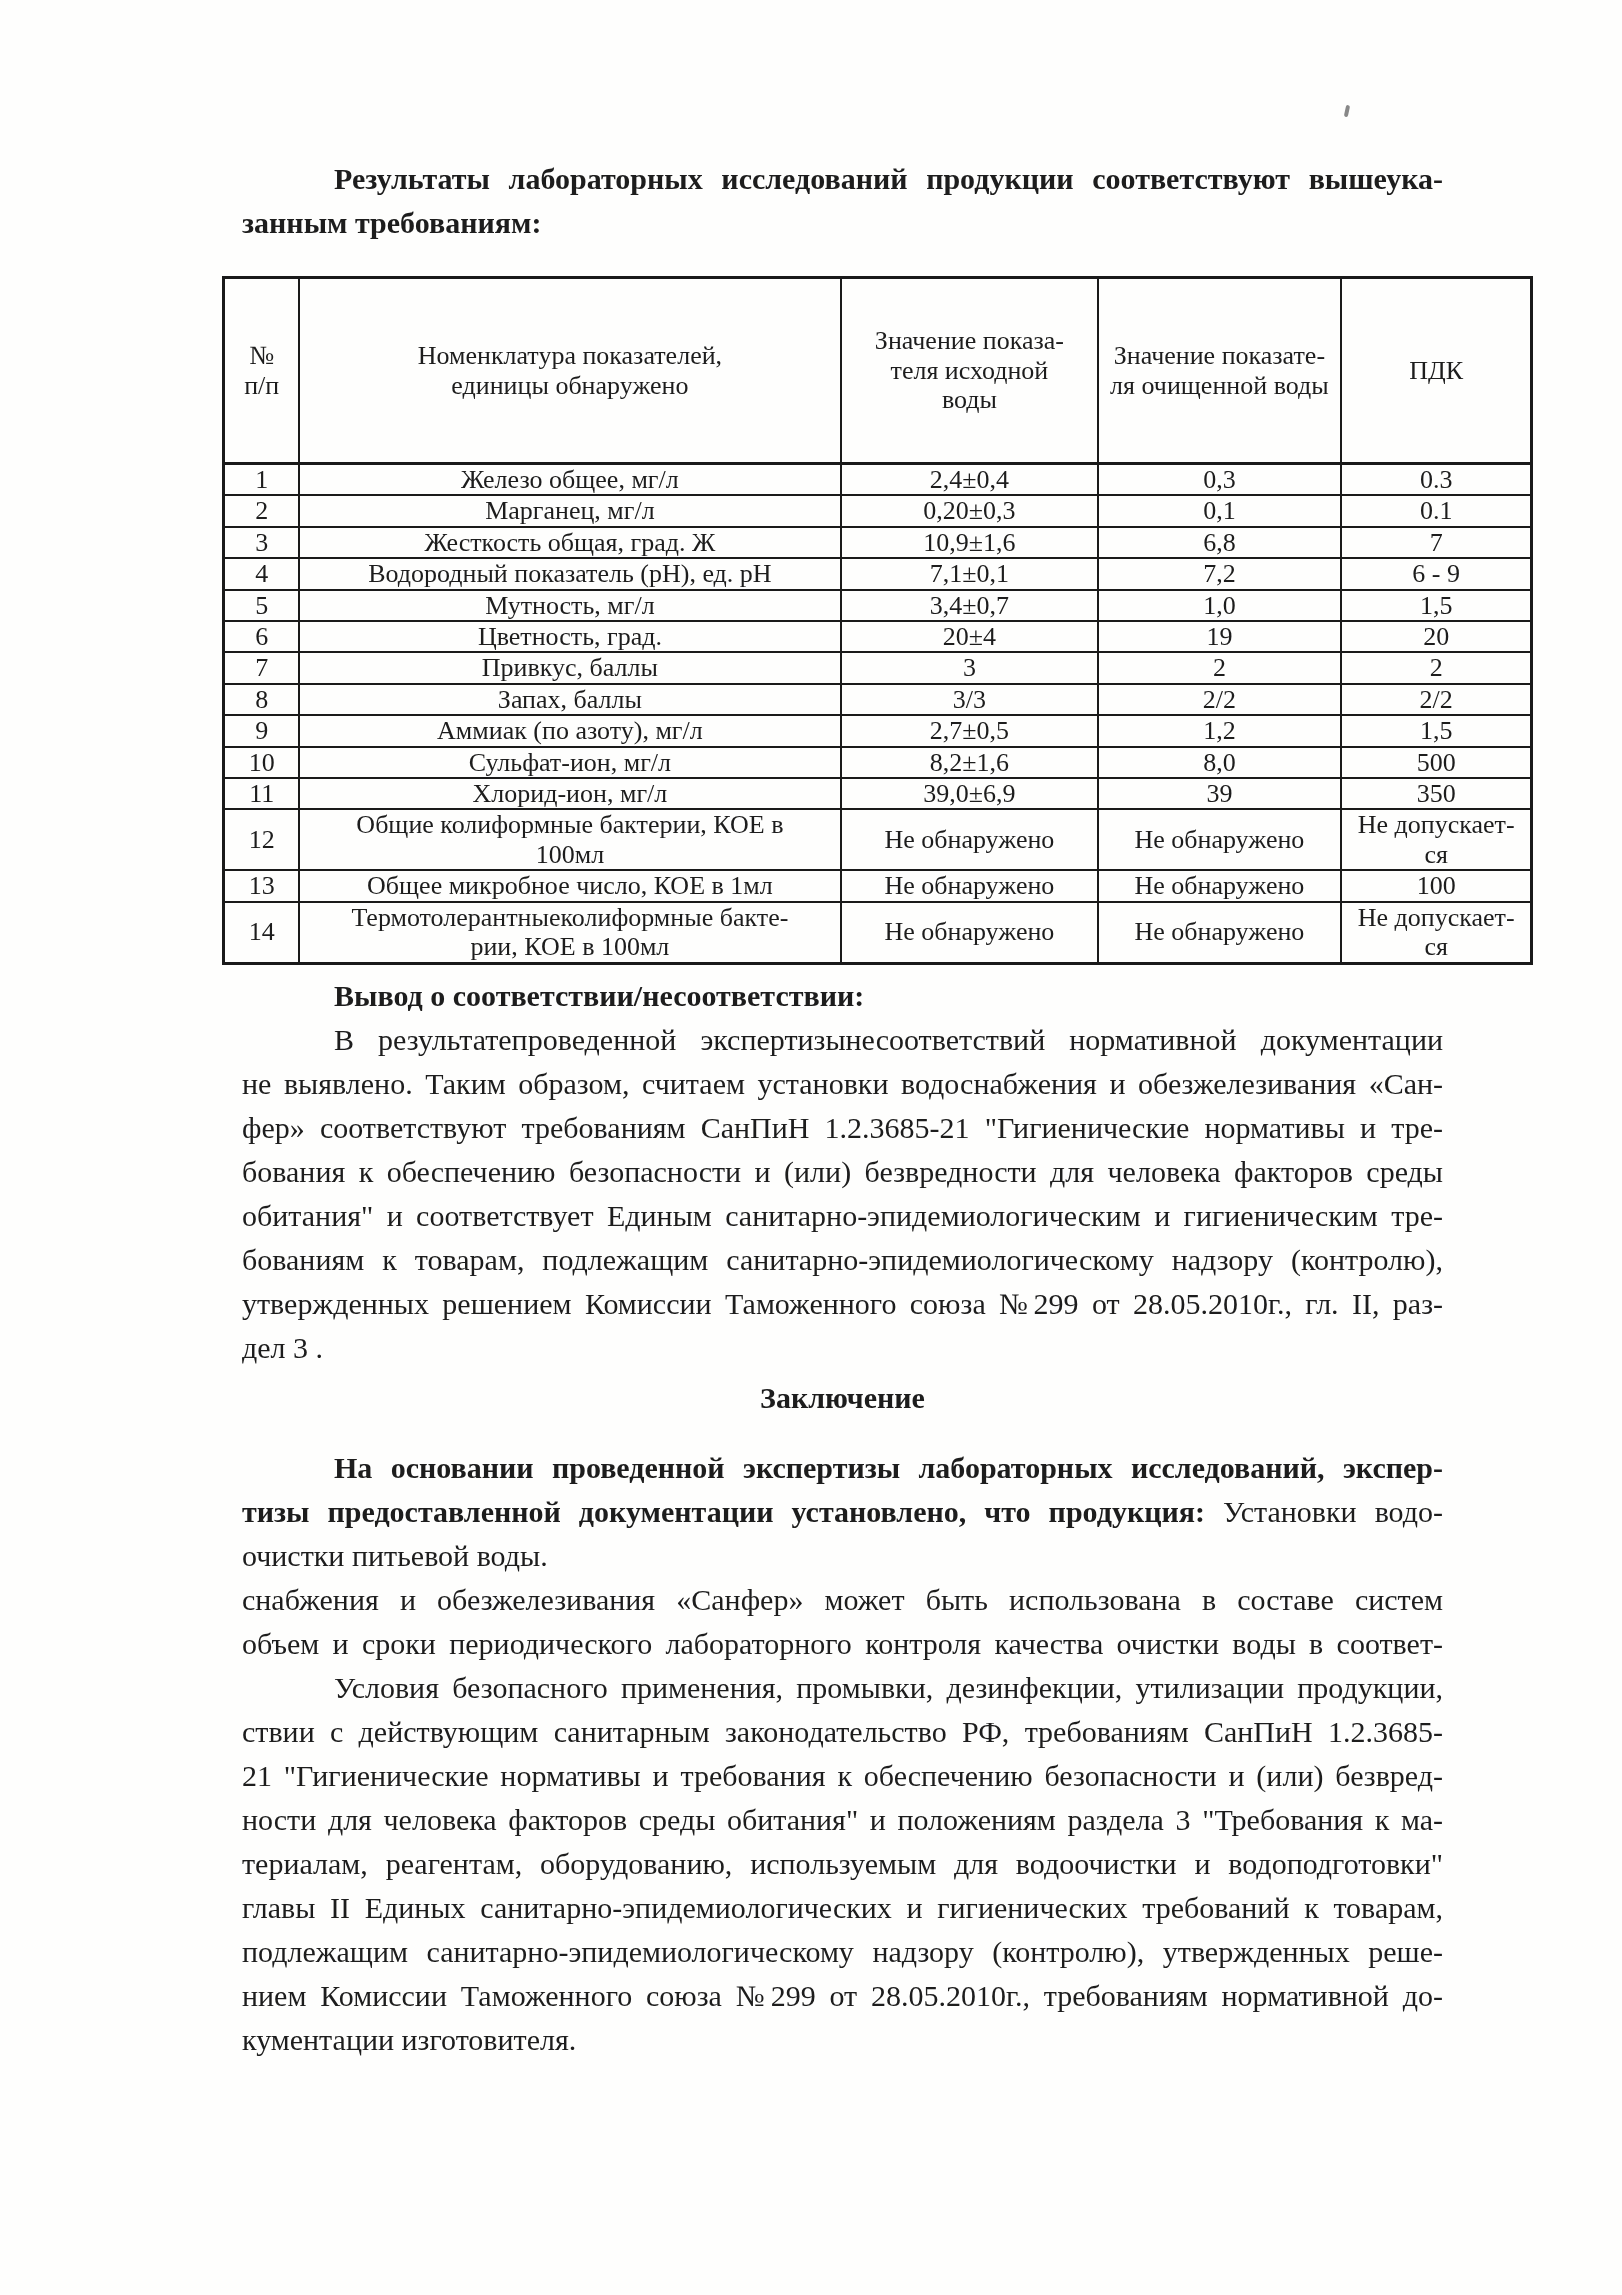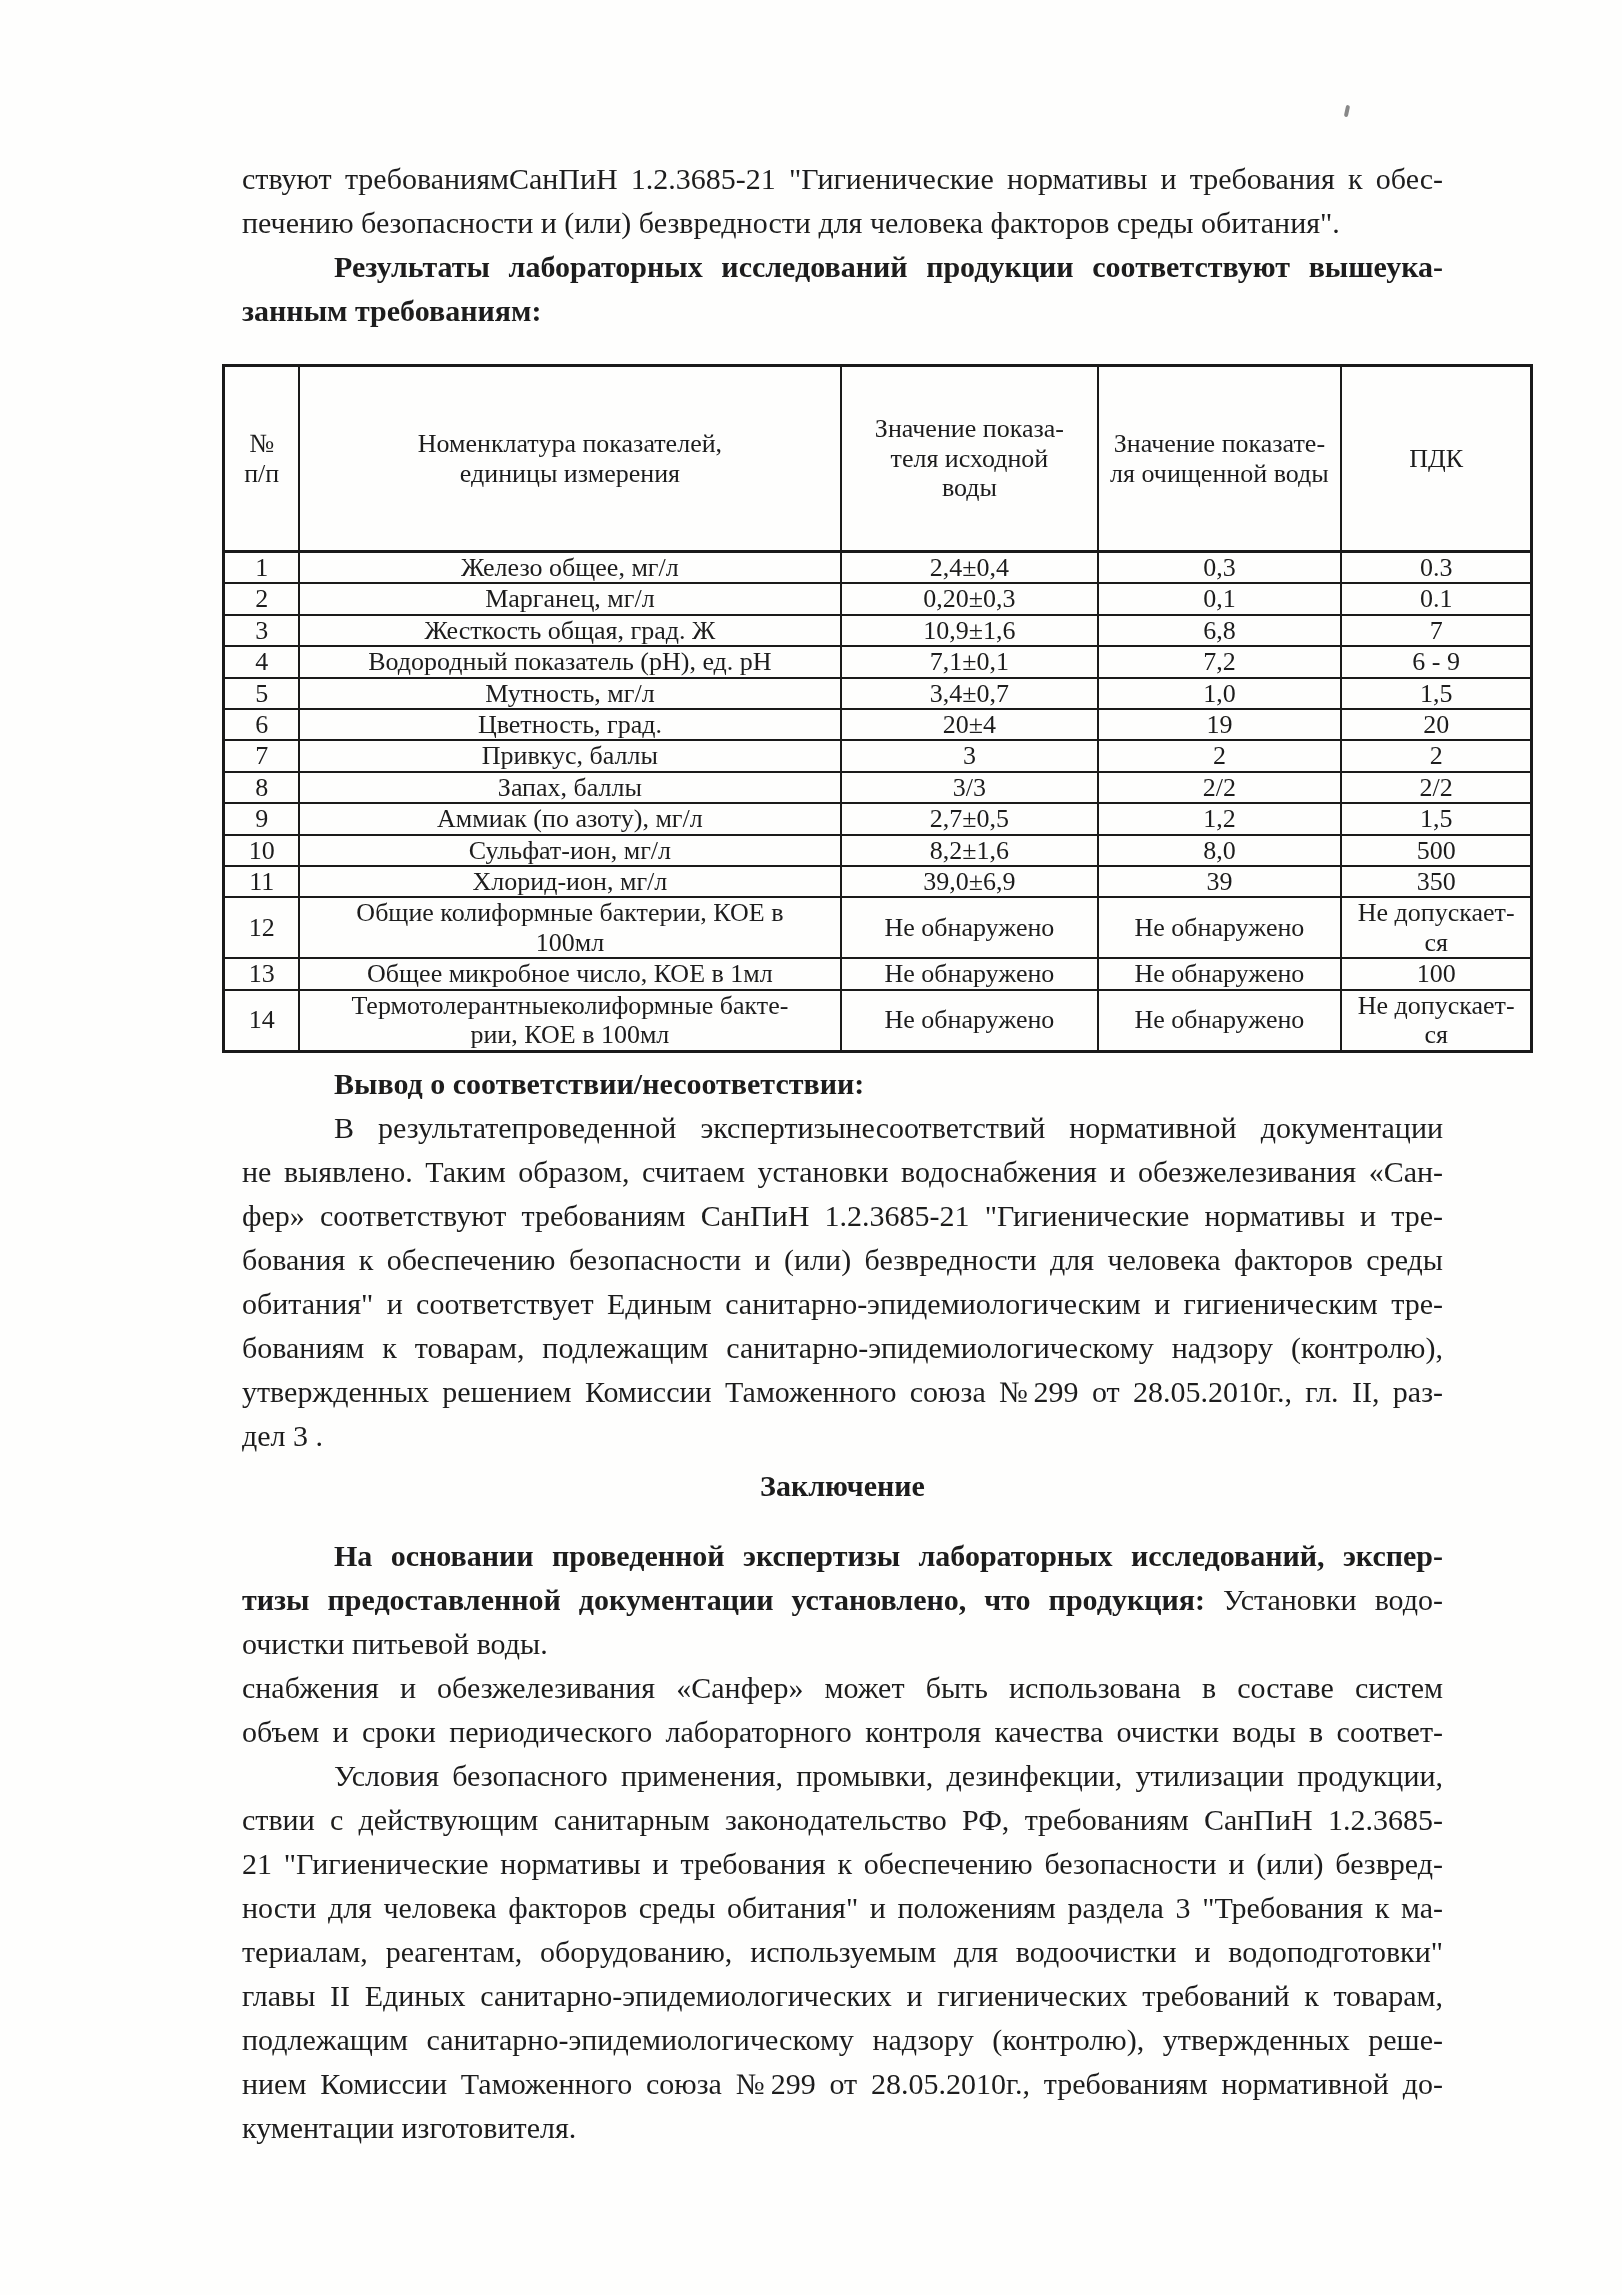--- a/index.html
+++ b/index.html
@@ -113,45 +113,41 @@
 </style>
 </head>
 <body>
 
 <div class="page">
 
   <span class="scan-artifact"></span>
 
   <div class="textcol">
 
-    <div>
-        <div class="line">ствуют требованиямСанПиН 1.2.3685-21 "Гигиенические нормативы и требования к обес-</div>
-        <div class="line para-end">печению безопасности и (или) безвредности для человека факторов среды обитания".</div>
-      </div>
 
     <div class="bold">
         <div class="line indent">Результаты лабораторных исследований продукции соответствуют вышеука-</div>
         <div class="line para-end">занным требованиям:</div>
       </div>
 
     <div class="table-wrap">
       <table class="results">
         <colgroup>
           <col class="col-w0">
             <col class="col-w1">
             <col class="col-w2">
             <col class="col-w3">
             <col class="col-w4">
         </colgroup>
         <thead>
           <tr>
             <th>№
 п/п</th>
             <th>Номенклатура показателей,
-единицы измерения</th>
+единицы обнаружено</th>
             <th>Значение показа-
 теля исходной
 воды</th>
             <th>Значение показате-
 ля очищенной воды</th>
             <th>ПДК</th>
           </tr>
         </thead>
         <tbody>
             <tr>

